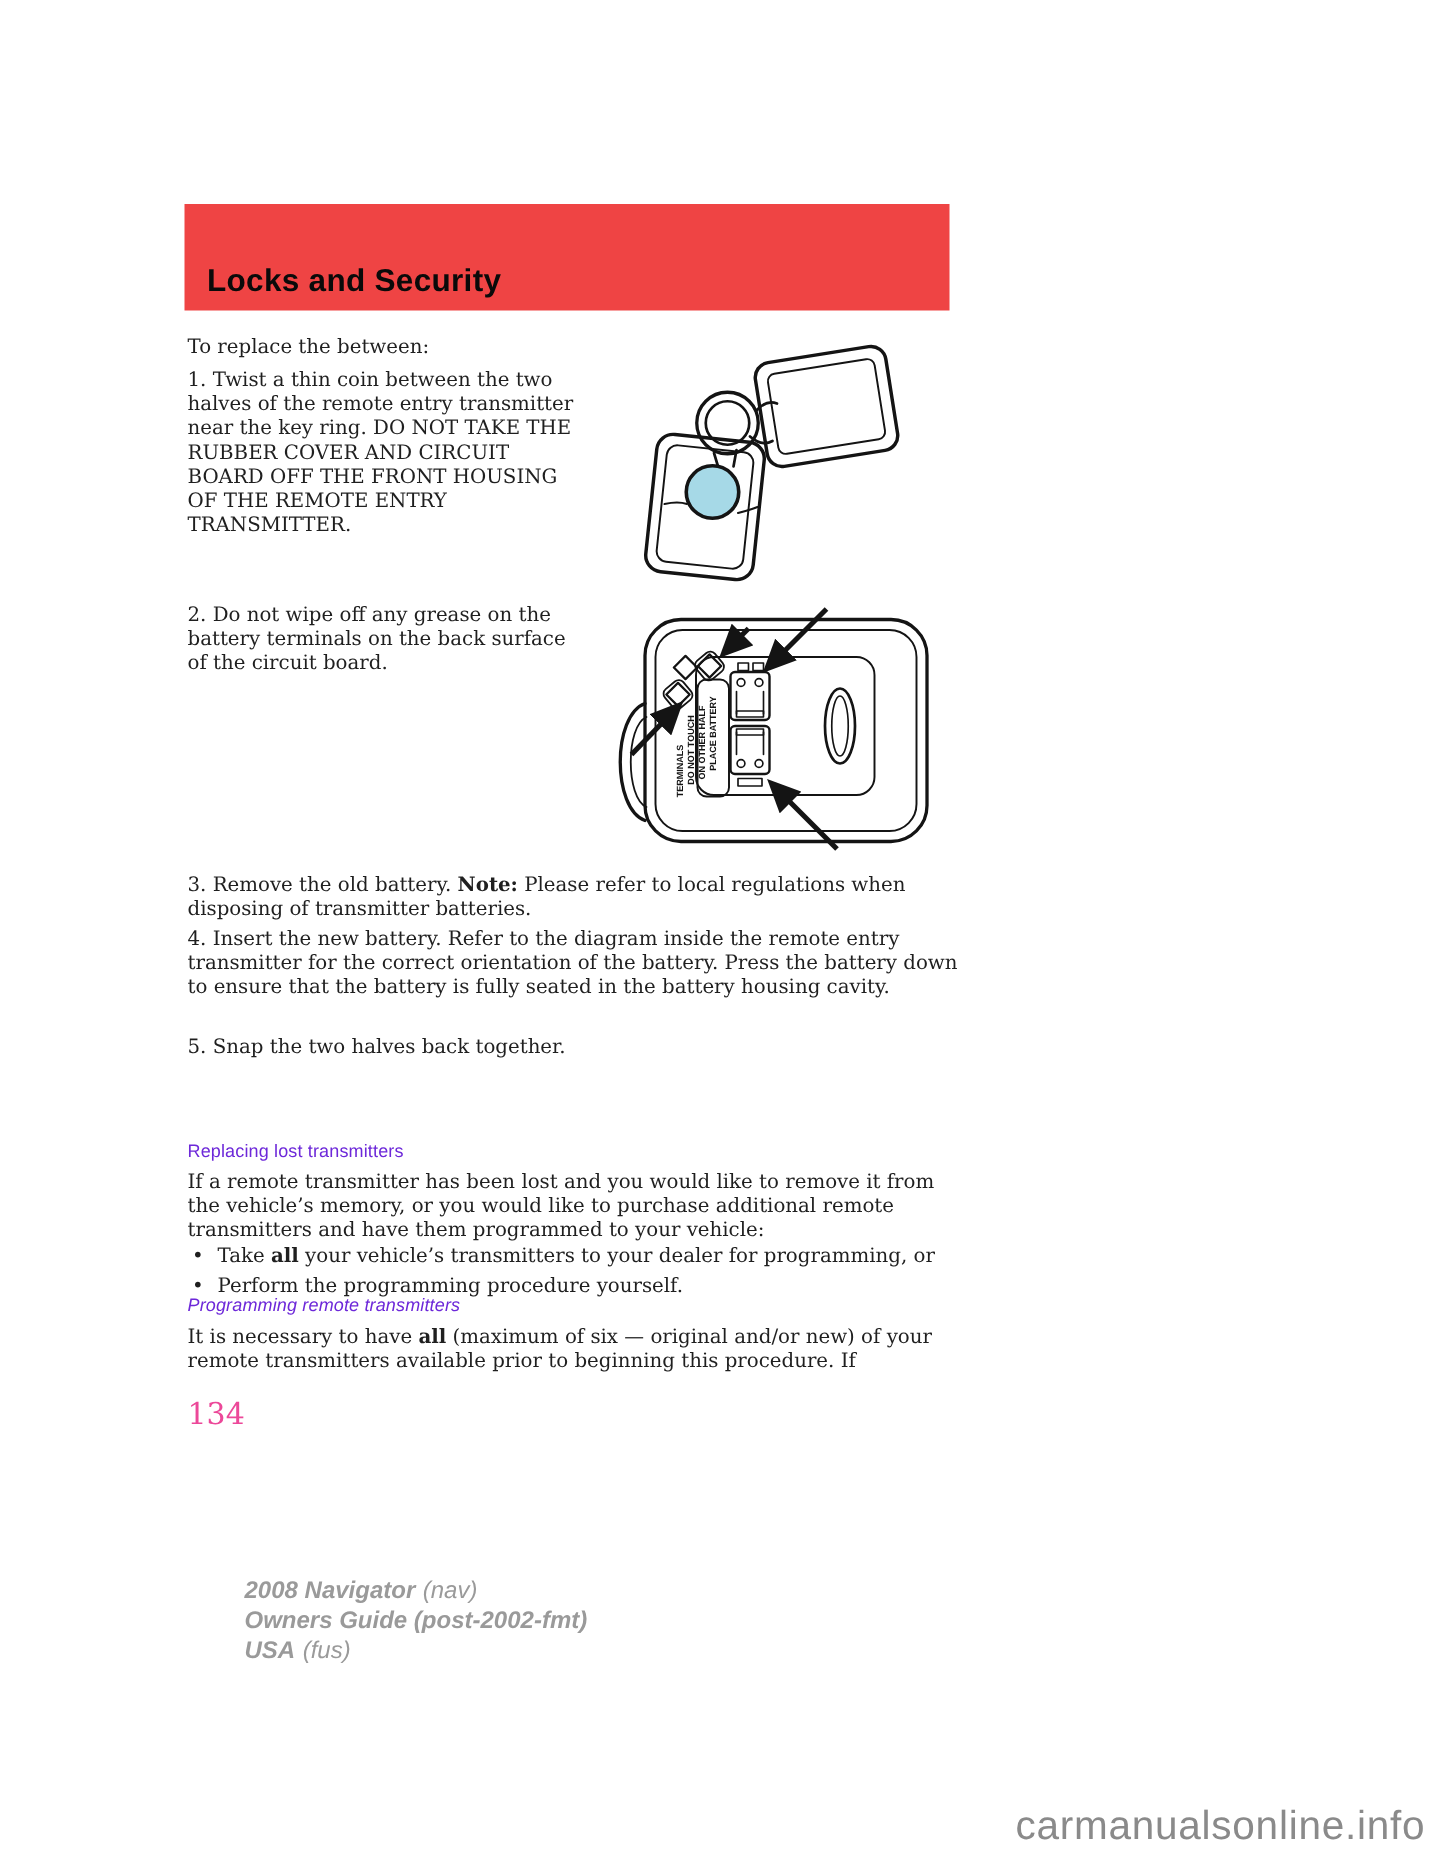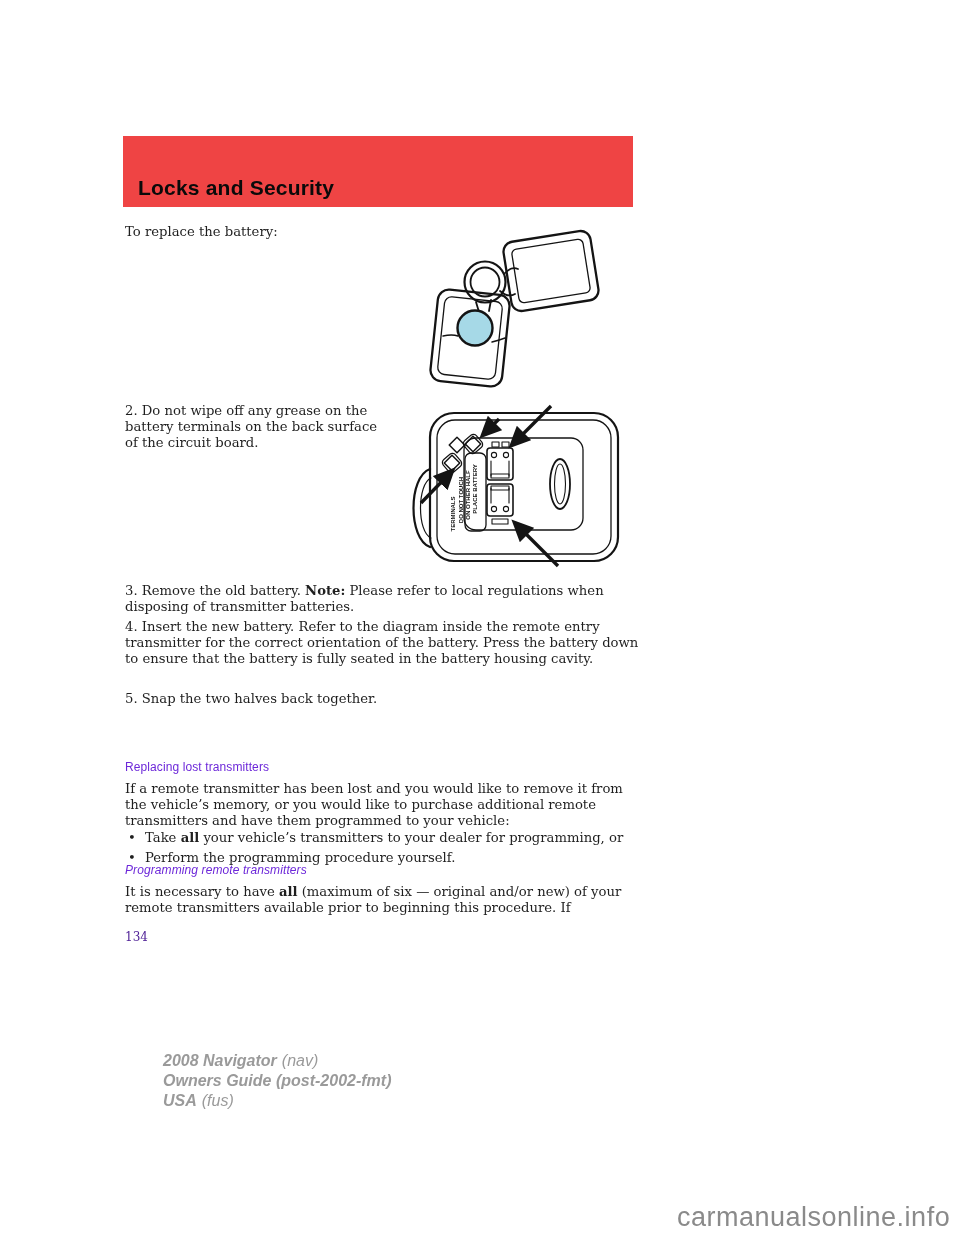--- a/index.html
+++ b/index.html
@@ -36,21 +36,21 @@
     font-family:"Liberation Sans", sans-serif;
     font-weight:normal;font-size:12px;color:#6d28d9;
     margin:0;letter-spacing:0.1px;
   }
   .subhead.italic{font-style:italic;}
   
   .bullet-row{position:relative;padding-left:20px;margin-bottom:4px;
     font-size:13.2px;line-height:16.2px;width:512px;}
   .bullet-marker{position:absolute;left:3px;top:0;}
   
-  .page-number{font-size:12px;color:#4c1d95;}
+  .page-number{font-size:20px;color:#ec4899;}
   
   .footer{
     font-family:"Liberation Sans", sans-serif;
     font-style:italic;font-size:16px;line-height:20px;
     color:#9a9a9a;
   }
   .footer .ft-bold{font-weight:bold;}
   .footer .ft-rest{margin-left:5px;font-weight:normal;}
   
   .watermark{
@@ -62,22 +62,23 @@
 </style>
 </head>
 <body>
 
 <div class="page">
 
   <div class="abs header-bar">
     <span class="header-title">Locks and Security</span>
   </div>
 
-  <p class="abs body narrow" style="left:125px;top:224px;">To replace the battery:</p>
-
+  <p class="abs body narrow" style="left:125px;top:224px;">To replace the between:</p>
+
+  <p class="abs body narrow" style="left:125px;top:246px;">1. Twist a thin coin between the two halves of the remote entry transmitter near the key ring. DO NOT TAKE THE RUBBER COVER AND CIRCUIT BOARD OFF THE FRONT HOUSING OF THE REMOTE ENTRY TRANSMITTER.</p>
 
   <figure class="abs" style="left:420px;top:220px;">
     <svg width="205" height="175" viewBox="0 0 205 175">
       <g fill="none" stroke="#141414" stroke-linejoin="round" stroke-linecap="round">
 
         <g transform="translate(131,51) rotate(-9)">
           <rect x="-44" y="-35" width="88" height="70" rx="10" stroke-width="2.3"></rect>
           <rect x="-36" y="-27" width="72" height="54" rx="5" stroke-width="1.3"></rect>
         </g>
 

